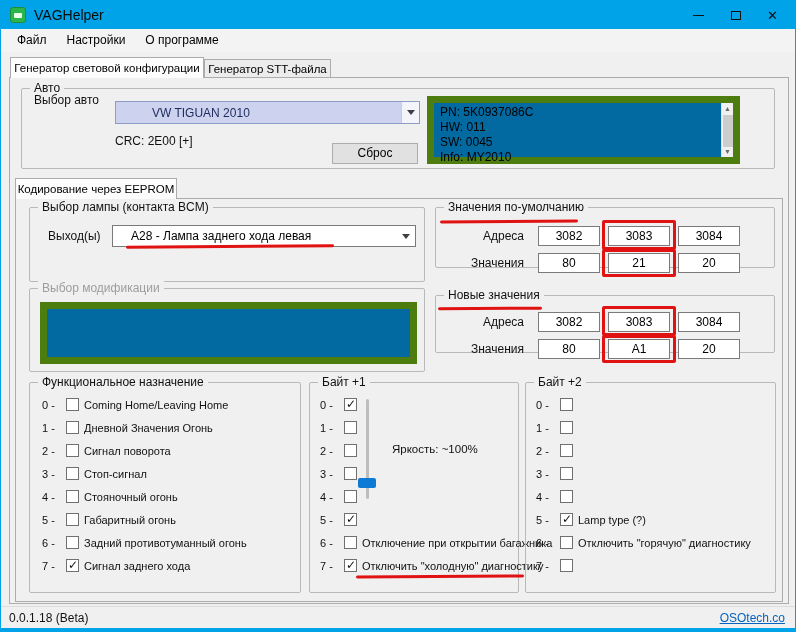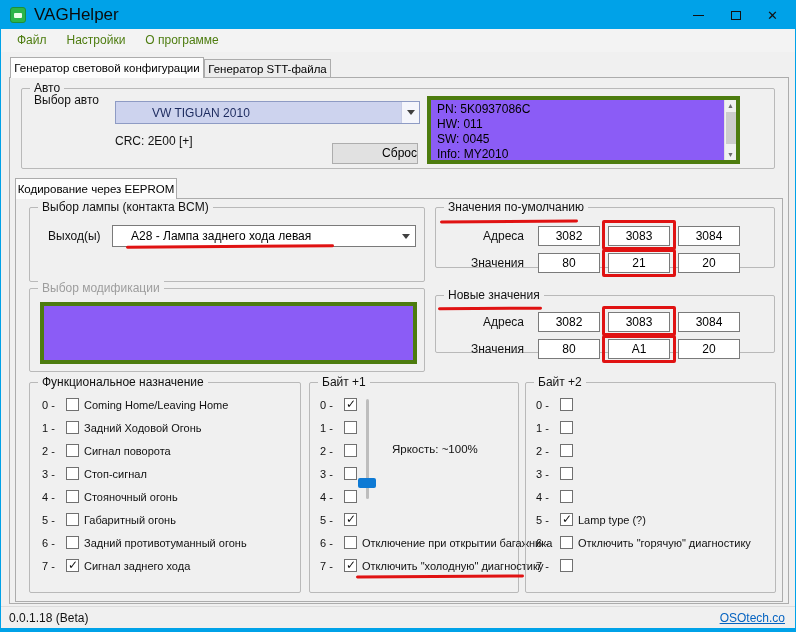--- a/index.html
+++ b/index.html
@@ -7,47 +7,47 @@
     --slider_thumb:#0e7ad4; --link:#0563c1; --icon_green:#2cb54a;
   }
   *{box-sizing:border-box; margin:0; padding:0; font-family:"Liberation Sans","DejaVu Sans",sans-serif;}
   body{background:#444; }
   .window{position:relative; width:796px; height:632px; background:#f0f0f0;
     border:1px solid var(--titlebar); border-bottom:4px solid var(--titlebar); overflow:hidden;}
   
   .titlebar{position:absolute; left:0; top:0; width:100%; height:28px; background:var(--titlebar); display:flex; align-items:center;}
   .appicon{position:absolute; left:9px; top:6px; width:16px; height:16px; background:var(--icon_green); border-radius:3px; border:1px solid #1d8f38;}
   .appicon::after{content:""; position:absolute; left:3px; top:5px; width:8px; height:5px; background:#eaffea; border-radius:1px;}
-  .title{position:absolute; left:33px; top:0; line-height:28px; font-size:17px; color:#0b0b0b;}
+  .title{position:absolute; left:33px; top:0; line-height:28px; font-size:14px; color:#0b0b0b;}
   .winbtns{position:absolute; right:4px; top:0; height:28px; display:flex;}
   .winbtn{width:37px; height:28px; display:flex; align-items:center; justify-content:center; color:#111; font-size:13px; cursor:default;}
   .glyph-min{width:11px; height:1px; background:#111;}
   .glyph-max{width:10px; height:9px; border:1px solid #111;}
   
   .menubar{position:absolute; left:0; top:28px; width:100%; height:23px; background:#f3f3f3; display:flex; align-items:center; padding-left:6px;}
-  .menuitem{padding:0 10px; font-size:12px; line-height:23px; color:#4d7c0f;}
+  .menuitem{padding:0 10px; font-size:12px; line-height:23px; color:#000000;}
   
   .tab{position:absolute; font-size:11.5px; text-align:center; border:1px solid #acacac; white-space:nowrap; overflow:hidden;}
   .tab.active{background:#fdfdfd; border-bottom:none; z-index:3;}
   .tab.inactive{background:#ececec; border-bottom:none; z-index:1;}
   .tabpage{position:absolute; background:#f0f0f0; border:1px solid #acacac; z-index:2;}
   
   .group{position:absolute; border:1px solid #b9b9b9; border-radius:2px;}
   .legend{position:absolute; top:-8px; left:8px; background:#f0f0f0; padding:0 4px; font-size:12px; color:#111; white-space:nowrap;}
   .legend.disabled{color:#9d9d9d;}
   
   .label{position:absolute; font-size:12px; color:#111; white-space:nowrap;}
   .combo{position:absolute; border:1px solid #7a7a7a; background:#fff; font-size:12px; display:flex; align-items:center;}
   .combo .txt{white-space:nowrap; overflow:hidden;}
   .combo .arrowzone{position:absolute; right:0; top:0; bottom:0; width:18px; display:flex; align-items:center; justify-content:center;}
   .tri{width:0; height:0; border-left:4px solid transparent; border-right:4px solid transparent; border-top:5px solid #404040;}
   .combo.hl{background:var(--combo_highlight); border-color:#8e9bc4;text-align:center;}
   .combo.hl .arrowzone{background:#f4f5fb; border-left:1px solid #c6cbe4;}
-  .btn{position:absolute; background:#e1e1e1; border:1px solid #adadad; font-size:12px; text-align:right;}
-  .textbox{position:absolute; background:#8b5cf6; border:4px solid #4d7c0f; font-size:12px;}
+  .btn{position:absolute; background:#e1e1e1; border:1px solid #adadad; font-size:12px; text-align:center;}
+  .textbox{position:absolute; background:#0369a1; border:7px solid #4d7c0f; font-size:12px;}
   .infobox{padding:2px 6px; line-height:15px;}
   .scrollbar{position:absolute; right:0; top:0; bottom:0; width:12px; background:#f0f0f0; border-left:1px solid #e0e0e0;}
   .scrollbar .sb-arrow{width:100%; height:11px; color:#6a6a6a; font-size:7px; text-align:center; line-height:11px;}
   .scrollbar .sb-thumb{position:absolute; left:1px; top:12px; width:10px; height:32px; background:#cdcdcd;}
   .valbox{position:absolute; width:62px; height:20px; background:#fff; border:1px solid #7a7a7a; font-size:12px; text-align:center; line-height:18px;}
   .rlabel{position:absolute; width:80px; text-align:right; font-size:12px; color:#111;}
   
   .rows{position:absolute; display:flex; flex-direction:column; gap:8px;}
   .crow{display:flex; align-items:center; gap:5px; height:15px;}
   .idx{width:19px; font-size:11px; color:#111; white-space:nowrap;}
@@ -175,21 +175,21 @@
     <div class="legend">Функциональное назначение</div>
     <div class="rows" style="left:12px; top:14px;">
       <div class="crow">
         <span class="idx">0 -</span>
         <span class="cb"></span>
         <span class="lbl">Coming Home/Leaving Home</span>
       </div>
       <div class="crow">
         <span class="idx">1 -</span>
         <span class="cb"></span>
-        <span class="lbl">Задний Ходовой Огонь</span>
+        <span class="lbl">Дневной Значения Огонь</span>
       </div>
       <div class="crow">
         <span class="idx">2 -</span>
         <span class="cb"></span>
         <span class="lbl">Сигнал поворота</span>
       </div>
       <div class="crow">
         <span class="idx">3 -</span>
         <span class="cb"></span>
         <span class="lbl">Стоп-сигнал</span>

